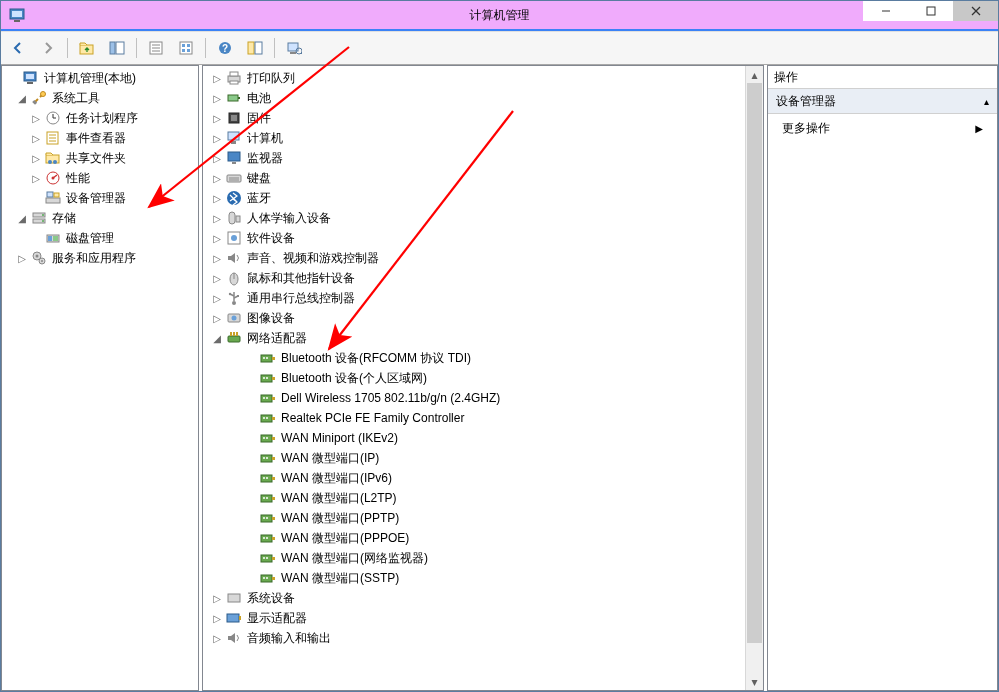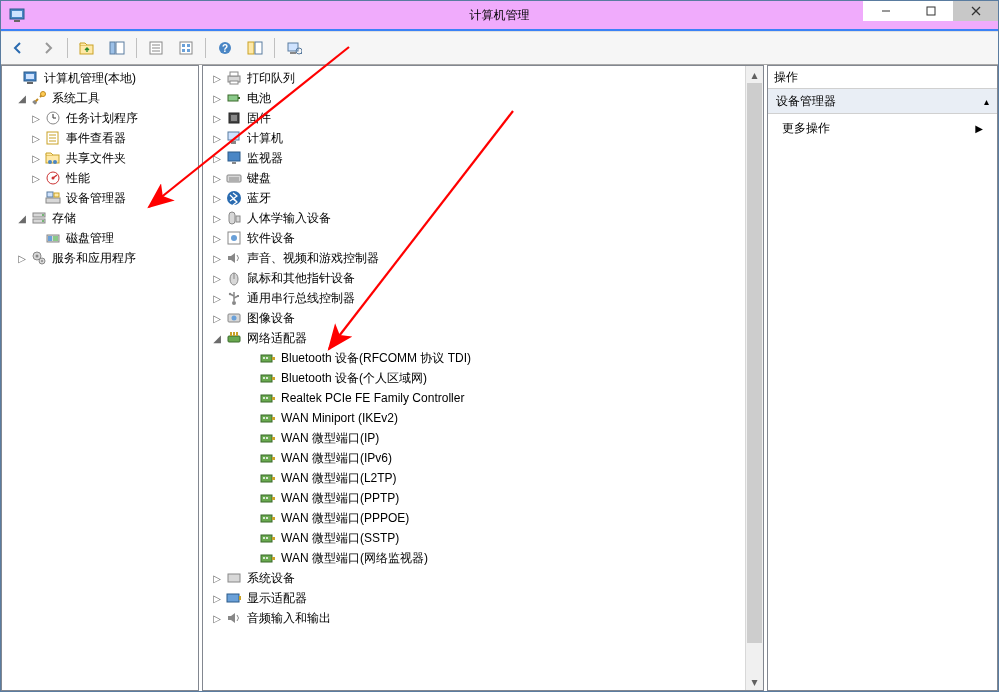--- a/index.html
+++ b/index.html
@@ -436,20 +436,32 @@
           <div class="tree-row" style="padding-left:42px">
             <span class="expander empty">▷</span>
             <span class="node-icon">
               <svg class="ic" viewBox="0 0 16 16">
                 <rect x="1" y="5" width="11" height="7" fill="#69a84f" stroke="#3a6a2a"></rect>
                 <rect x="12" y="7" width="3" height="3" fill="#c9a227"></rect>
                 <circle cx="4" cy="8" r="1" fill="#fff"></circle>
                 <circle cx="7" cy="8" r="1" fill="#fff"></circle>
               </svg>
             </span>
+            <span class="node-label">Dell Wireless 1705 802.11b/g/n (2.4GHZ)</span>
+          </div>
+          <div class="tree-row" style="padding-left:42px">
+            <span class="expander empty">▷</span>
+            <span class="node-icon">
+              <svg class="ic" viewBox="0 0 16 16">
+                <rect x="1" y="5" width="11" height="7" fill="#69a84f" stroke="#3a6a2a"></rect>
+                <rect x="12" y="7" width="3" height="3" fill="#c9a227"></rect>
+                <circle cx="4" cy="8" r="1" fill="#fff"></circle>
+                <circle cx="7" cy="8" r="1" fill="#fff"></circle>
+              </svg>
+            </span>
             <span class="node-label">Realtek PCIe FE Family Controller</span>
           </div>
           <div class="tree-row" style="padding-left:42px">
             <span class="expander empty">▷</span>
             <span class="node-icon">
               <svg class="ic" viewBox="0 0 16 16">
                 <rect x="1" y="5" width="11" height="7" fill="#69a84f" stroke="#3a6a2a"></rect>
                 <rect x="12" y="7" width="3" height="3" fill="#c9a227"></rect>
                 <circle cx="4" cy="8" r="1" fill="#fff"></circle>
                 <circle cx="7" cy="8" r="1" fill="#fff"></circle>
@@ -520,33 +532,33 @@
           <div class="tree-row" style="padding-left:42px">
             <span class="expander empty">▷</span>
             <span class="node-icon">
               <svg class="ic" viewBox="0 0 16 16">
                 <rect x="1" y="5" width="11" height="7" fill="#69a84f" stroke="#3a6a2a"></rect>
                 <rect x="12" y="7" width="3" height="3" fill="#c9a227"></rect>
                 <circle cx="4" cy="8" r="1" fill="#fff"></circle>
                 <circle cx="7" cy="8" r="1" fill="#fff"></circle>
               </svg>
             </span>
+            <span class="node-label">WAN 微型端口(网络监视器)</span>
+          </div>
+          <div class="tree-row" style="padding-left:42px">
+            <span class="expander empty">▷</span>
+            <span class="node-icon">
+              <svg class="ic" viewBox="0 0 16 16">
+                <rect x="1" y="5" width="11" height="7" fill="#69a84f" stroke="#3a6a2a"></rect>
+                <rect x="12" y="7" width="3" height="3" fill="#c9a227"></rect>
+                <circle cx="4" cy="8" r="1" fill="#fff"></circle>
+                <circle cx="7" cy="8" r="1" fill="#fff"></circle>
+              </svg>
+            </span>
             <span class="node-label">WAN 微型端口(SSTP)</span>
-          </div>
-          <div class="tree-row" style="padding-left:42px">
-            <span class="expander empty">▷</span>
-            <span class="node-icon">
-              <svg class="ic" viewBox="0 0 16 16">
-                <rect x="1" y="5" width="11" height="7" fill="#69a84f" stroke="#3a6a2a"></rect>
-                <rect x="12" y="7" width="3" height="3" fill="#c9a227"></rect>
-                <circle cx="4" cy="8" r="1" fill="#fff"></circle>
-                <circle cx="7" cy="8" r="1" fill="#fff"></circle>
-              </svg>
-            </span>
-            <span class="node-label">WAN 微型端口(网络监视器)</span>
           </div>
           <div class="tree-row" style="padding-left:8px">
             <span class="expander">▷</span>
             <span class="node-icon">
               <svg class="ic" viewBox="0 0 16 16">
                 <rect x="2" y="4" width="12" height="8" fill="#d8d8d8" stroke="#888"></rect>
               </svg>
             </span>
             <span class="node-label">系统设备</span>
           </div>

